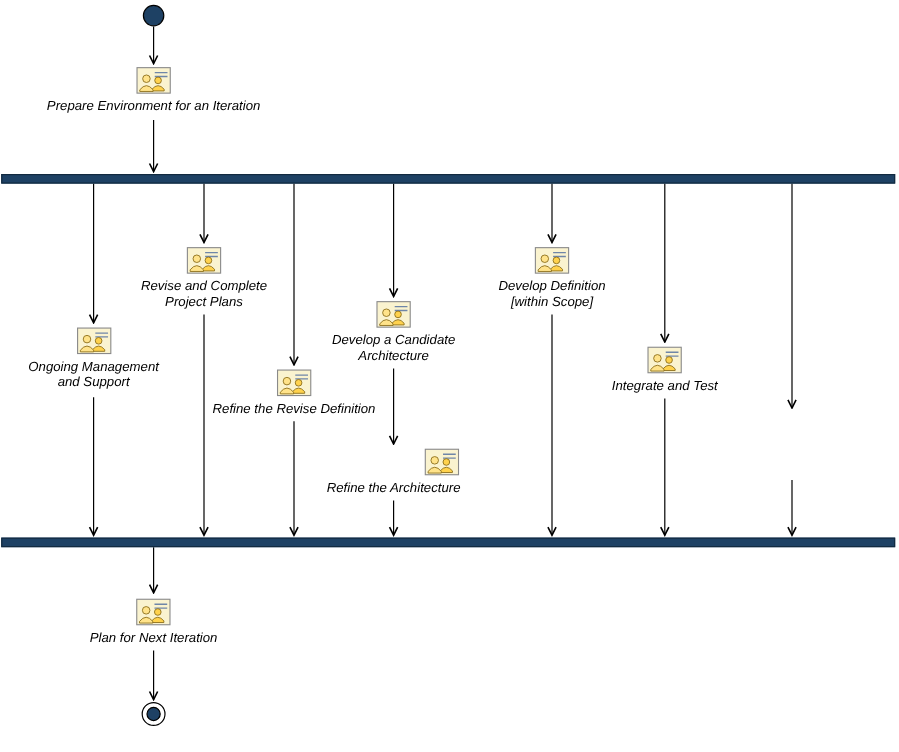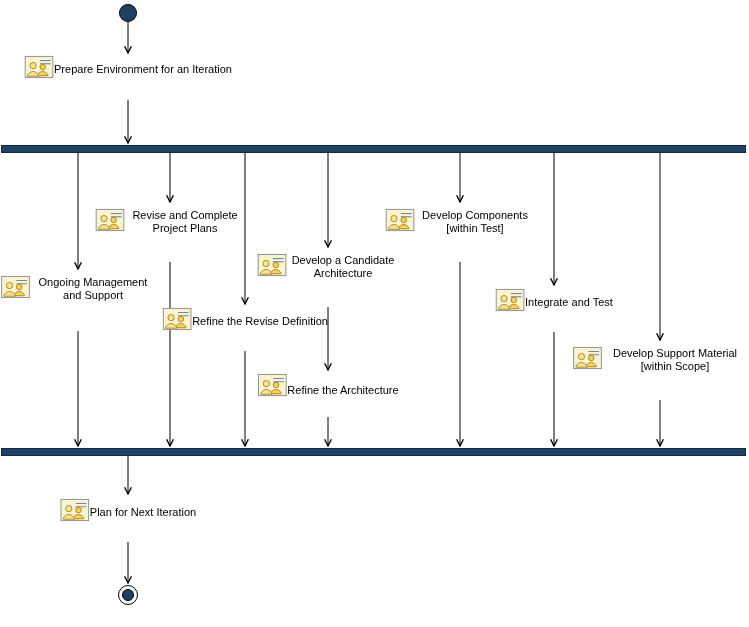--- a/index.html
+++ b/index.html
@@ -20,22 +20,23 @@
     left:1px; width:745px; height:8px;
     background:#1e4164;
     border:1px solid #122a40;
     box-sizing:border-box;
   }
   #fork-bar { top:145px; }
   #join-bar { top:448px; }
   .node {
     position:absolute;
     transform:translateX(-50%);
-    display:flex; flex-direction:row; align-items:center;
+    display:flex; flex-direction:column; align-items:center;
     cursor:pointer;
+    font-style:italic;
   }
   .node .icon { width:30px; height:24px; display:block; }
   .node .label {
     margin-top:4px;
     font-size:11px; line-height:13px;
     color:#000;
     text-align:center;
   }
   .node.oneline .label { white-space:nowrap; }
   .terminal { position:absolute; transform:translateX(-50%); }
@@ -154,36 +155,30 @@
     <svg class="icon">
         <use href="#act-icon"></use>
       </svg>
     <div class="label">Refine the Architecture</div>
   </div>
 
   <div class="node" style="left:460px; top:205px;">
     <svg class="icon">
         <use href="#act-icon"></use>
       </svg>
-    <div class="label" style="width:120px">Develop Components [within Test]</div>
+    <div class="label" style="width:120px">Develop Definition [within Scope]</div>
   </div>
 
   <div class="node oneline" style="left:554px; top:288px;">
     <svg class="icon">
         <use href="#act-icon"></use>
       </svg>
     <div class="label">Integrate and Test</div>
   </div>
 
-  <div class="node" style="left:660px; top:343px;">
-    <svg class="icon">
-        <use href="#act-icon"></use>
-      </svg>
-    <div class="label" style="width:145px">Develop Support Material [within Scope]</div>
-  </div>
 
   <div class="node oneline" style="left:128px; top:498px;">
     <svg class="icon">
         <use href="#act-icon"></use>
       </svg>
     <div class="label">Plan for Next Iteration</div>
   </div>
 
 </div>
 

